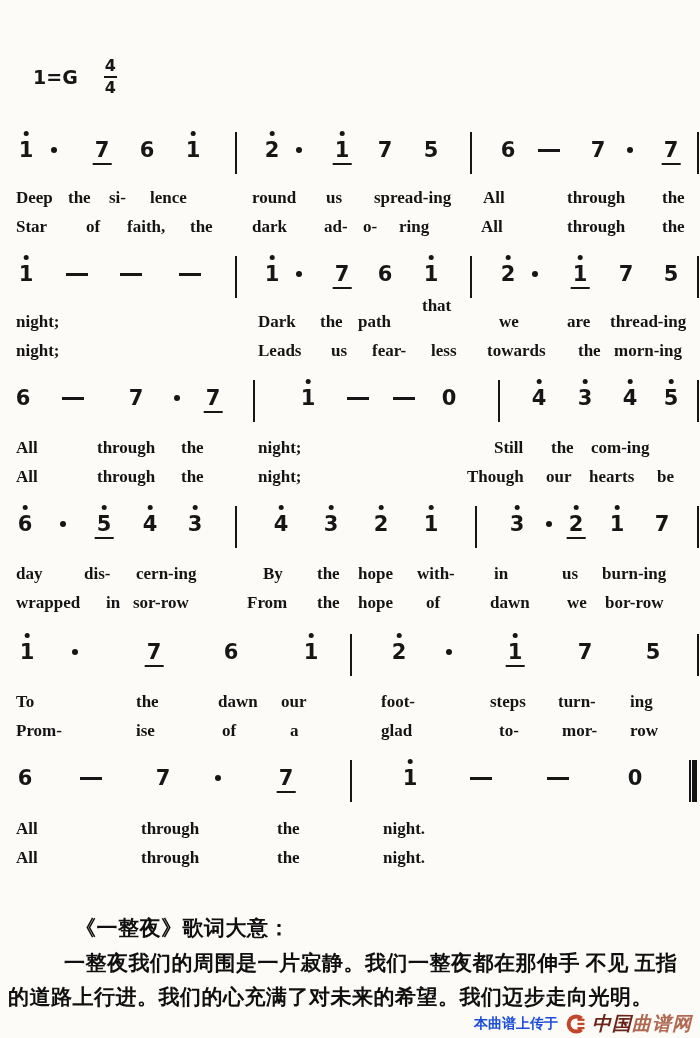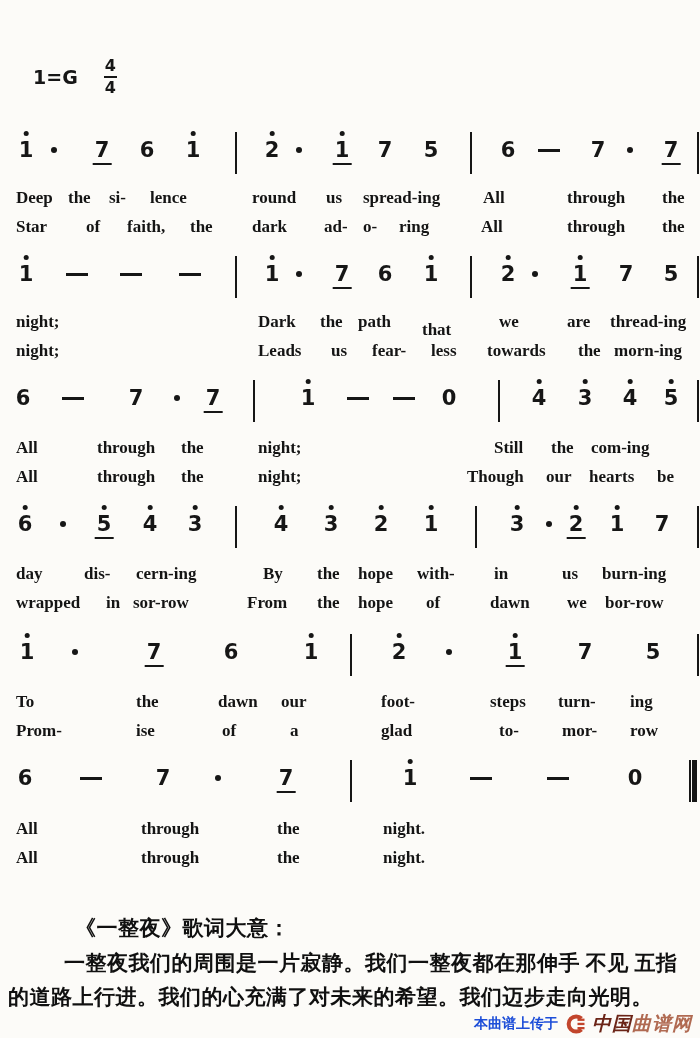--- a/index.html
+++ b/index.html
@@ -83,21 +83,21 @@
         <span class="tok note" style="left: 598px; top: 138px;"><b class="glyph">7</b></span>
         <span class="tok durdot" style="left: 630px; top: 138px;"></span>
         <span class="tok note u" style="left: 671px; top: 138px;"><b class="glyph">7</b></span>
         <span class="tok bar" style="left: 698px; top: 138px;"></span>
         <span class="lyric" style="left: 16px; top: 188px;">Deep</span>
         <span class="lyric" style="left: 68px; top: 188px;">the</span>
         <span class="lyric" style="left: 109px; top: 188px;">si-</span>
         <span class="lyric" style="left: 150px; top: 188px;">lence</span>
         <span class="lyric" style="left: 252px; top: 188px;">round</span>
         <span class="lyric" style="left: 326px; top: 188px;">us</span>
-        <span class="lyric" style="left: 363px; top: 188px; text-align: center;">spread-ing</span>
+        <span class="lyric" style="left: 374px; top: 188px; text-align: center;">spread-ing</span>
         <span class="lyric" style="left: 483px; top: 188px;">All</span>
         <span class="lyric" style="left: 567px; top: 188px;">through</span>
         <span class="lyric" style="left: 662px; top: 188px;">the</span>
         <span class="lyric" style="left: 16px; top: 217px;">Star</span>
         <span class="lyric" style="left: 86px; top: 217px;">of</span>
         <span class="lyric" style="left: 127px; top: 217px;">faith,</span>
         <span class="lyric" style="left: 190px; top: 217px;">the</span>
         <span class="lyric" style="left: 252px; top: 217px;">dark</span>
         <span class="lyric" style="left: 324px; top: 217px;">ad-</span>
         <span class="lyric" style="left: 363px; top: 217px;">o-</span>
@@ -121,21 +121,21 @@
         <span class="tok note" style="left: 508px; top: 262px;"><i class="odot"></i><b class="glyph">2</b></span>
         <span class="tok durdot" style="left: 535px; top: 262px;"></span>
         <span class="tok note u" style="left: 580px; top: 262px;"><i class="odot"></i><b class="glyph">1</b></span>
         <span class="tok note" style="left: 626px; top: 262px;"><b class="glyph">7</b></span>
         <span class="tok note" style="left: 671px; top: 262px;"><b class="glyph">5</b></span>
         <span class="tok bar" style="left: 698px; top: 262px;"></span>
         <span class="lyric" style="left: 16px; top: 312px;">night;</span>
         <span class="lyric" style="left: 258px; top: 312px;">Dark</span>
         <span class="lyric" style="left: 320px; top: 312px;">the</span>
         <span class="lyric" style="left: 358px; top: 312px;">path</span>
-        <span class="lyric" style="left: 422px; top: 320px;">that</span>
+        <span class="lyric" style="left: 422px; top: 296px;">that</span>
         <span class="lyric" style="left: 499px; top: 312px;">we</span>
         <span class="lyric" style="left: 567px; top: 312px;">are</span>
         <span class="lyric" style="left: 610px; top: 312px;">thread-ing</span>
         <span class="lyric" style="left: 16px; top: 341px;">night;</span>
         <span class="lyric" style="left: 258px; top: 341px;">Leads</span>
         <span class="lyric" style="left: 331px; top: 341px;">us</span>
         <span class="lyric" style="left: 372px; top: 341px;">fear-</span>
         <span class="lyric" style="left: 431px; top: 341px;">less</span>
         <span class="lyric" style="left: 487px; top: 341px;">towards</span>
         <span class="lyric" style="left: 578px; top: 341px;">the</span>

